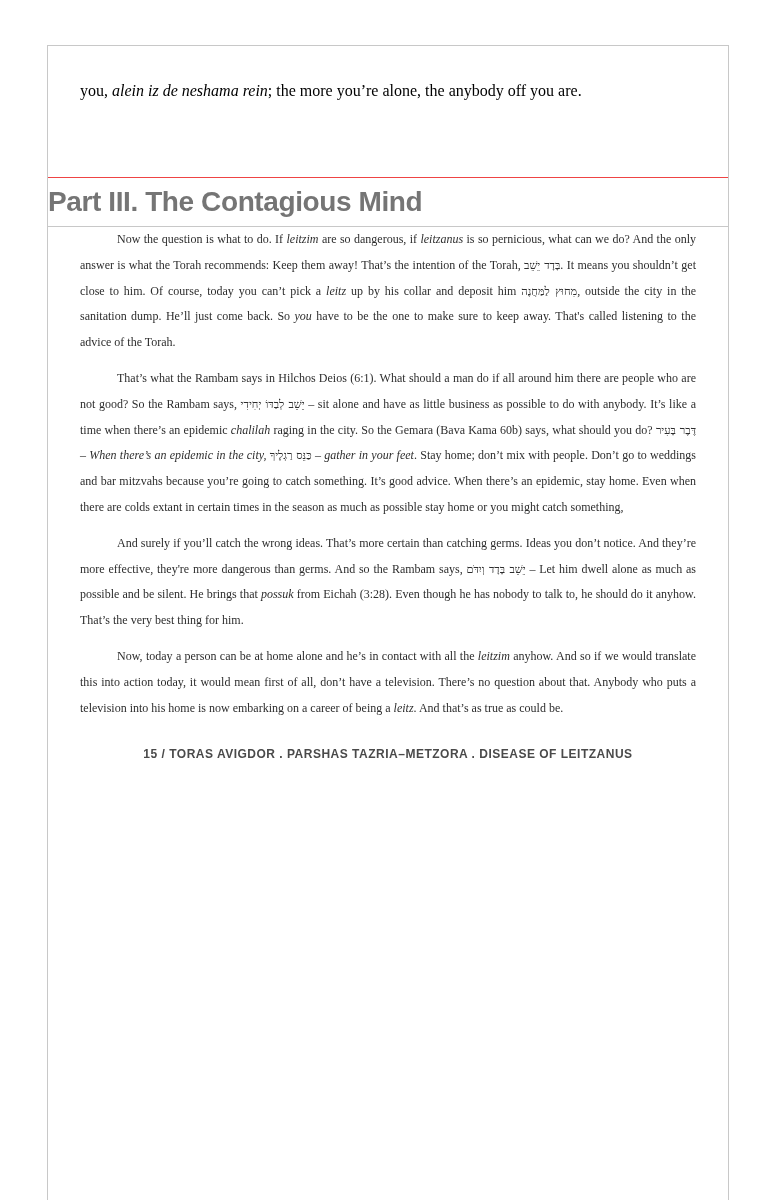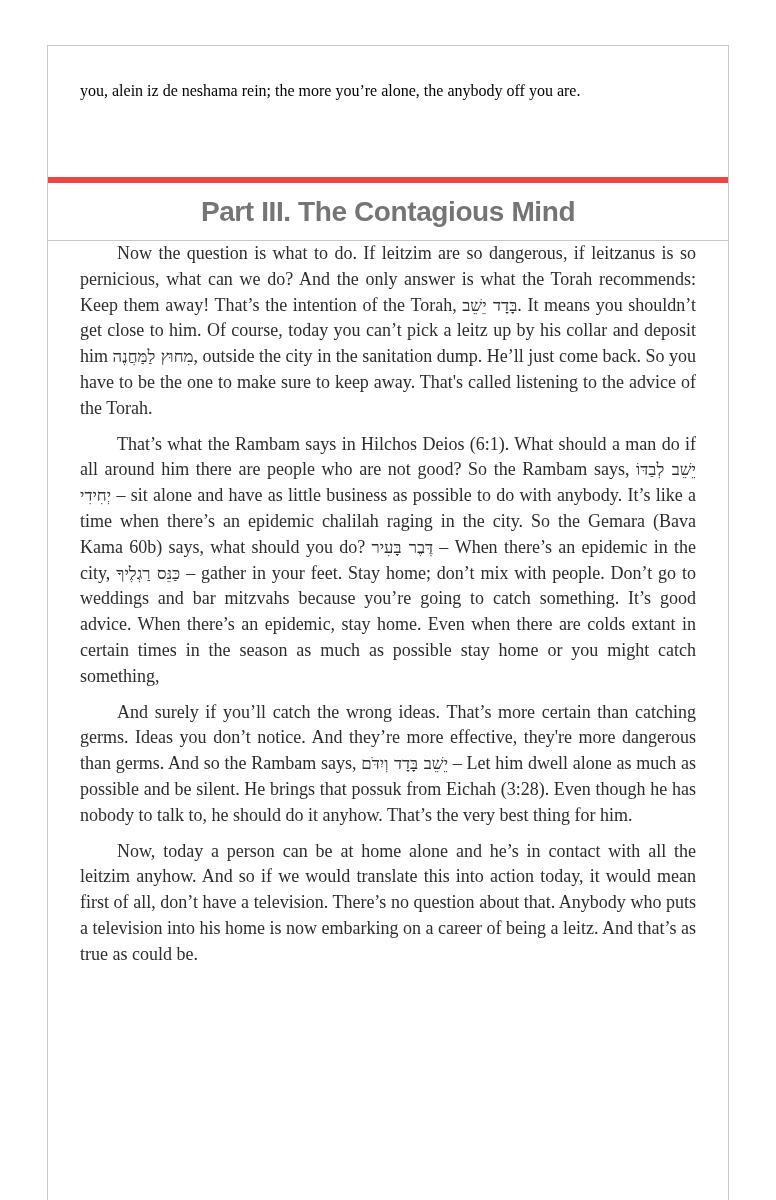--- a/index.html
+++ b/index.html
@@ -25,26 +25,25 @@
     box-sizing: border-box;
     height: 131px;
     padding: 36px 32px 0 32px;
   }
   .continuation p {
     margin: 0;
     text-indent: 0;
   }
   .part-band {
     box-sizing: border-box;
-    height: 64px;
-    border-top: 6px solid #ef4444;
+    height: 50px;
+    border-top: 1px solid #ef4444;
     border-bottom: 1px solid #c8c8c8;
     display: flex;
     align-items: center;
-    justify-content: center;
   }
   .part-title {
     margin: 0;
     font-family: "Liberation Sans", "DejaVu Sans", sans-serif;
     font-weight: bold;
     font-size: 28px;
     letter-spacing: -0.4px;
     color: #757575;
     white-space: nowrap;
   }
@@ -55,27 +54,27 @@
     margin: 16px 0 12px 0;
     font-family: "Liberation Sans", "DejaVu Sans", sans-serif;
     font-weight: bold;
     font-size: 17px;
     color: #1c1c1c;
     text-align: center;
     letter-spacing: 0.1px;
   }
   .content p {
     margin: 0 0 10px 0;
-    font-size: 18px;
+    font-size: 12px;
     line-height: 25.8px;
     color: #2d2d2d;
     text-align: justify;
     text-indent: 37px;
   }
-  .run-italic { }
+  .run-italic { font-style: italic; }
   .run-hebrew {
     font-family: "DejaVu Serif", serif;
     font-size: 0.93em;
   }
   .page-footer {
     margin-top: 26px;
     font-family: "Liberation Sans", "DejaVu Sans", sans-serif;
     font-weight: bold;
     font-size: 12px;
     letter-spacing: 0.5px;
@@ -101,16 +100,17 @@
 
     <p><span class="run-normal">Now the question is what to do. If </span><span class="run-italic">leitzim</span><span class="run-normal"> are so dangerous, if </span><span class="run-italic">leitzanus</span><span class="run-normal"> is so pernicious, what can we do? And the only answer is what the Torah recommends: Keep them away! That’s the intention of the Torah, </span><span class="run-hebrew">בָּדָד יֵשֵׁב</span><span class="run-normal">. It means you shouldn’t get close to him. Of course, today you can’t pick a </span><span class="run-italic">leitz</span><span class="run-normal"> up by his collar and deposit him </span><span class="run-hebrew">מִחוּץ לַמַּחֲנֶה</span><span class="run-normal">, outside the city in the sanitation dump. He’ll just come back. So </span><span class="run-italic">you</span><span class="run-normal"> have to be the one to make sure to keep away. That's called listening to the advice of the Torah.</span></p>
 
     <p><span class="run-normal">That’s what the Rambam says in Hilchos Deios (6:1). What should a man do if all around him there are people who are not good? So the Rambam says, </span><span class="run-hebrew">יֵשֵׁב לְבַדּוֹ יְחִידִי</span><span class="run-normal"> – sit alone and have as little business as possible to do with anybody. It’s like a time when there’s an epidemic </span><span class="run-italic">chalilah</span><span class="run-normal"> raging in the city. So the Gemara (Bava Kama 60b) says, what should you do? </span><span class="run-hebrew">דֶּבֶר בָּעִיר</span><span class="run-normal"> – </span><span class="run-italic">When there’s an epidemic in the city,</span><span class="run-normal"> </span><span class="run-hebrew">כַּנֵּס רַגְלֶיךָ</span><span class="run-normal"> – </span><span class="run-italic">gather in your feet</span><span class="run-normal">. Stay home; don’t mix with people. Don’t go to weddings and bar mitzvahs because you’re going to catch something. It’s good advice. When there’s an epidemic, stay home. Even when there are colds extant in certain times in the season as much as possible stay home or you might catch something,</span></p>
 
     <p><span class="run-normal">And surely if you’ll catch the wrong ideas. That’s more certain than catching germs. Ideas you don’t notice. And they’re more effective, they're more dangerous than germs. And so the Rambam says, </span><span class="run-hebrew">יֵשֵׁב בָּדָד וְיִדֹּם</span><span class="run-normal"> – Let him dwell alone as much as possible and be silent. He brings that </span><span class="run-italic">possuk</span><span class="run-normal"> from Eichah (3:28). Even though he has nobody to talk to, he should do it anyhow. That’s the very best thing for him.</span></p>
 
 
     <p><span class="run-normal">Now, today a person can be at home alone and he’s in contact with all the </span><span class="run-italic">leitzim</span><span class="run-normal"> anyhow. And so if we would translate this into action today, it would mean first of all, don’t have a television. There’s no question about that. Anybody who puts a television into his home is now embarking on a career of being a </span><span class="run-italic">leitz</span><span class="run-normal">. And that’s as true as could be.</span></p>
 
+    <div class="page-footer">15 / TORAS AVIGDOR . PARSHAS TAZRIA–METZORA . DISEASE OF LEITZANUS</div>
 
   </div>
 
 </div>
 
 </body></html>

